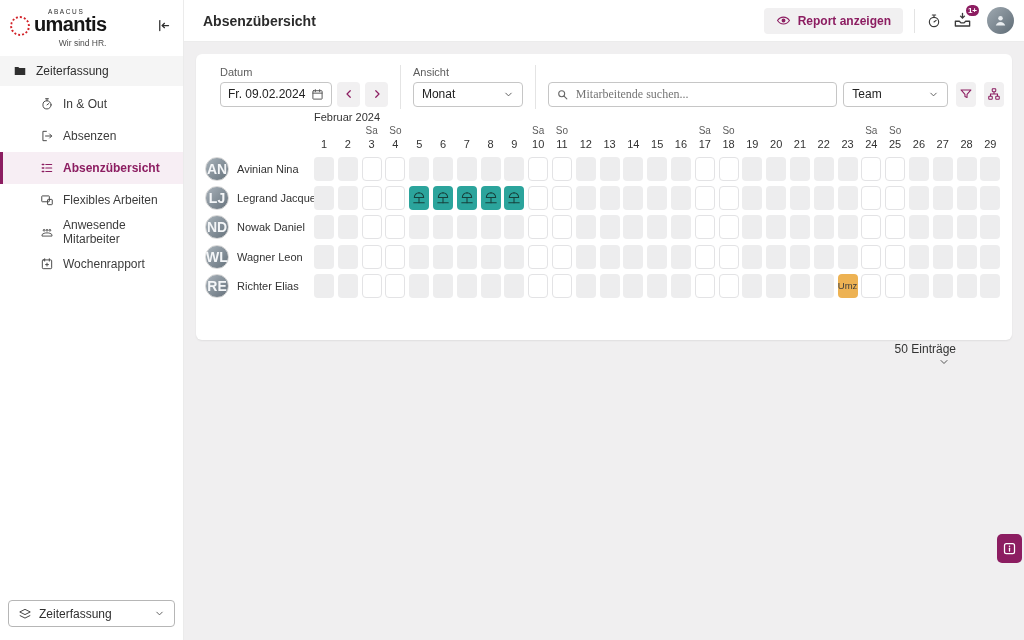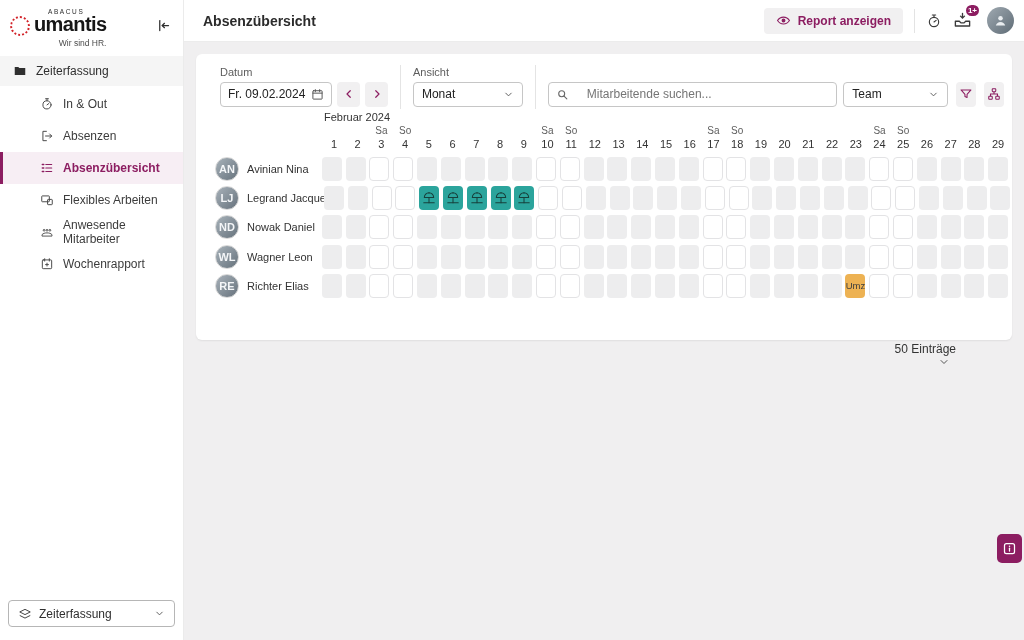--- a/index.html
+++ b/index.html
@@ -44,35 +44,35 @@
   .text-input { border:1px solid #c6c6c6; border-radius:4px; height:25px; display:flex; align-items:center; padding:0 7px; background:#fff; }
   .date-box { width:112px; }
   .date-box input { border:none; outline:none; width:100%; font-size:12px; color:#222; font-family:inherit; background:transparent; }
   .date-box .cal-ic { color:#555; flex:0 0 auto; }
   .nav-btn { width:23px; height:25px; margin-left:5px; background:#f1f0f1; border:none; border-radius:4px; color:#8c1d61; display:flex; align-items:center; justify-content:center; cursor:pointer; }
   .tb-divider { width:1px; align-self:stretch; background:#e4e4e4; margin:2px 12px 0 12px; height:44px; }
   .select { border:1px solid #c6c6c6; border-radius:4px; height:25px; display:flex; align-items:center; justify-content:space-between; padding:0 8px; font-size:12px; color:#222; background:#fff; cursor:pointer; }
   .view-select { width:110px; }
   .team-select { width:112px; margin-left:6px; }
   .search-box { width:314px; margin-top:16px; }
-  .search-box input { border:none; outline:none; flex:1; font-size:12px; color:#222; font-family:Liberation Sans, sans-serif; margin-left:18px; background:transparent; }
+  .search-box input { border:none; outline:none; flex:1; font-size:12px; color:#222; font-family:Liberation Serif, serif; margin-left:7px; background:transparent; }
   .search-box .mag { color:#666; }
   .sq-btn { width:22px; height:25px; background:#f1f0f1; border:none; border-radius:4px; color:#8c1d61; display:flex; align-items:center; justify-content:center; cursor:pointer; margin-left:8px; margin-top:16px; }
   .chev { color:#555; }
 
   
-  .cal { position:absolute; left:0; right:0; top:57px;padding-left:10px; }
+  .cal { position:absolute; left:0; right:0; top:57px; }
   .month-label { margin-left:118px; font-size:11px; color:#333; }
   .day-header { display:flex; margin-left:118px; margin-top:1px; }
   .day-col { width:20px; margin-right:3.8px; text-align:center; }
   .wk-label { font-size:10px; color:#5d5d5d; height:13px; line-height:13px; }
   .day-num { font-size:11px; color:#333; height:14px; line-height:14px; }
   .rows { margin-top:3px; }
   .emp-row { display:flex; align-items:center; height:29.3px; padding-left:9px; }
-  .avatar { width:24px; height:24px; border-radius:50%; flex:0 0 auto; display:flex; align-items:center; justify-content:center; color:#f4f6f8; font-size:11px; font-weight:bold; background:linear-gradient(135deg,#a8b2ba,#66727c); border:1px solid #d8d8d8; }
+  .avatar { width:24px; height:24px; border-radius:50%; flex:0 0 auto; display:flex; align-items:center; justify-content:center; color:#f4f6f8; font-size:14px; font-weight:bold; background:linear-gradient(135deg,#a8b2ba,#66727c); border:1px solid #d8d8d8; }
   .emp-name { width:77px; margin-left:8px; font-size:11px; color:#333; white-space:nowrap; }
   .cell { width:20px; height:24px; border-radius:4px; background:#ededee; margin-right:3.8px; display:flex; align-items:center; justify-content:center; cursor:pointer; flex:0 0 auto; }
   .cell.weekend { background:#fff; border:1px solid #e3e3e5; }
   .cell.absence { border:none; }
   .cell .abs-label { font-size:9.5px; color:#3d3d3d; }
   .cal-footer { position:absolute; right:18px; bottom:-68px; display:flex; align-items:center; cursor:pointer;flex-direction:column; }
   .entries { font-size:12px; color:#333; margin-right:38px; }
 
   
   .info-fab { position:absolute; right:2px; top:534px; width:25px; height:29px; background:#8c1d61; border:none; border-radius:5px; display:flex; align-items:center; justify-content:center; color:#fff; cursor:pointer; z-index:4; }

